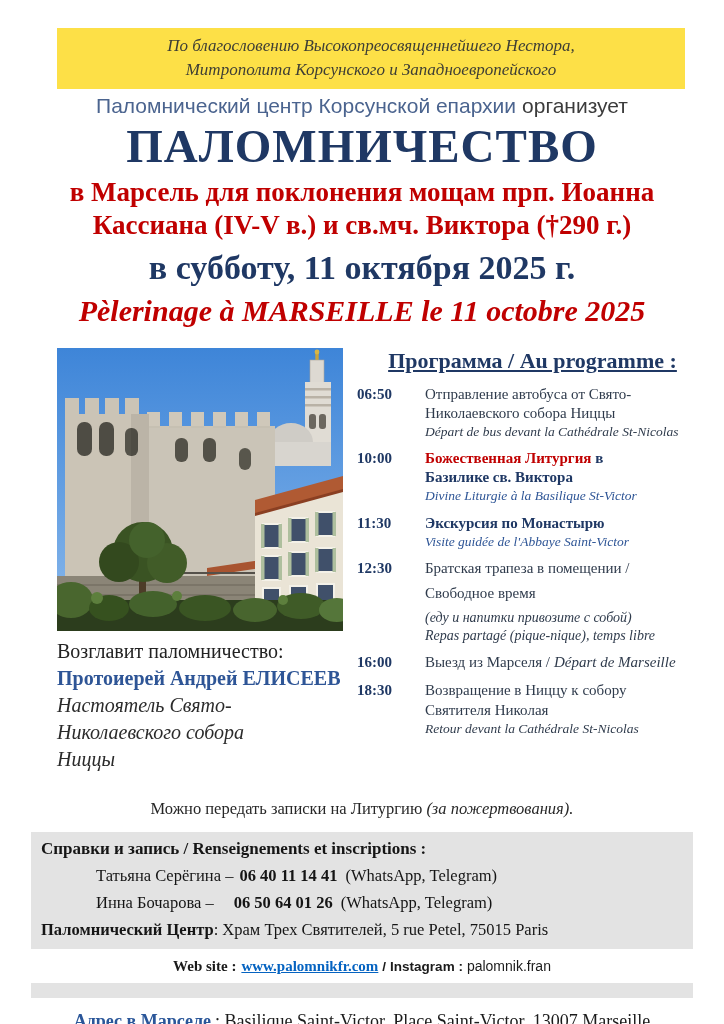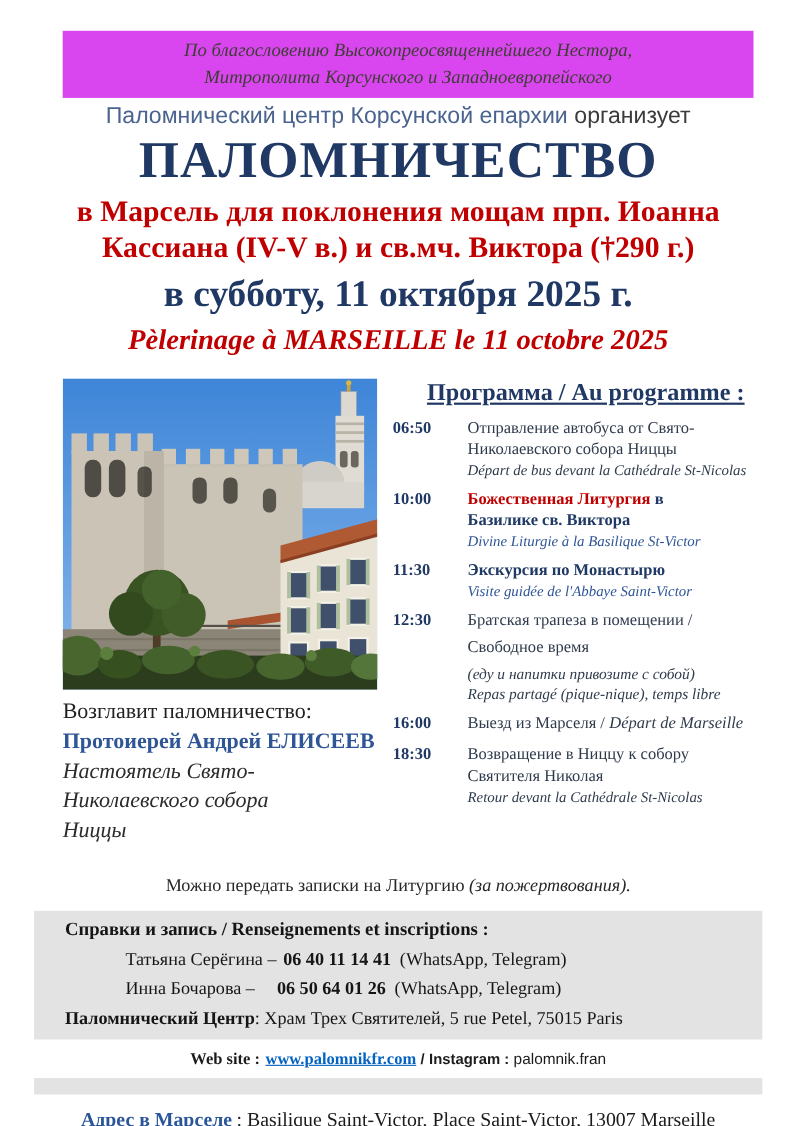--- a/index.html
+++ b/index.html
@@ -8,21 +8,21 @@
     width:724px; height:1024px;
     font-family:"Liberation Serif", serif;
     color:#1b1b1b;
     overflow:hidden;
   }
   .page { position:relative; width:724px; height:1024px; background:#fff; }
 
   
   .banner {
     margin:28px 23px 0 57px; width:628px;
-    background:#d946ef;
+    background:#fde047;
     text-align:center; font-style:italic;
     font-size:17px; line-height:1.42; color:#3e3e35;
     padding:6px 4px 7px;
   }
 
   
   .organizer {
     margin-top:5px; text-align:center;
     font-family:"Liberation Sans", sans-serif;
     font-size:21px; color:#4b648f;
@@ -37,21 +37,21 @@
   .red-sub {
     margin-top:3px; text-align:center;
     font-size:27px; font-weight:bold; color:#C00000; line-height:1.22;
   }
   .date-ru {
     margin-top:7px; text-align:center;
     font-size:34px; font-weight:bold; color:#1F3864; line-height:1.1;
   }
   .date-fr {
     margin-top:8px; text-align:center;
-    font-size:26px; font-weight:bold; font-style:italic; color:#C00000;
+    font-size:30px; font-weight:bold; font-style:italic; color:#C00000;
   }
 
   
   .columns { display:flex; margin:20px 16px 0 57px; gap:12px; }
   .left-col { width:288px; flex-shrink:0; }
   .photo-wrap { width:286px; height:283px; }
   .photo-wrap svg { display:block; }
   .caption { margin-top:7px; font-size:20px; line-height:1.35; color:#222; }
   .caption .name { font-weight:bold; color:#2E5596; }
   .caption .role { font-style:italic; color:#2b2b2b; }
@@ -70,21 +70,21 @@
   .etext .bold-red { font-weight:bold; color:#C00000; }
   .etext .gap { margin-top:6px; }
   .etext .it { font-style:italic; color:#2f3b4c; font-size:14px; display:block; }
   .etext .inline-fr { font-style:italic; margin-left:4px; }
 
   .note { margin-top:26px; text-align:center; font-size:16.5px; color:#272727; }
   .note .it { font-style:italic; }
 
   .contacts {
     margin:13px 31px 0 31px; background:#E3E3E3;
-    padding:7px 28px 9px; font-size:16.5px; color:#151515;
+    padding:7px 10px 9px; font-size:16.5px; color:#151515;
   }
   .contacts .heading { font-weight:bold; font-size:17px; }
   .contact-row { padding-left:55px; margin-top:7px; }
   .contact-row .phone { font-weight:bold; margin-left:6px; }
   .contact-row.second .phone { margin-left:20px; }
   .contact-row .apps { margin-left:8px; }
   .center-row { margin-top:7px; }
   .center-row .label { font-weight:bold; }
 
   .web-row {

